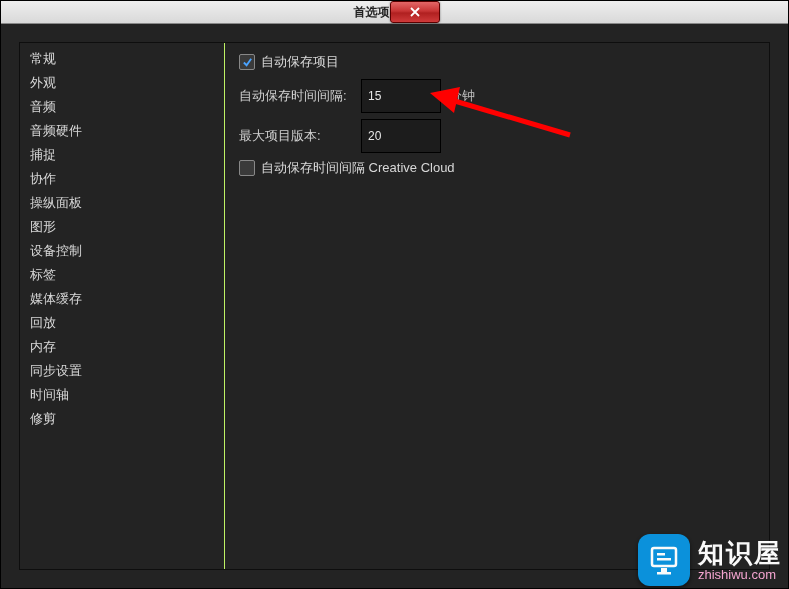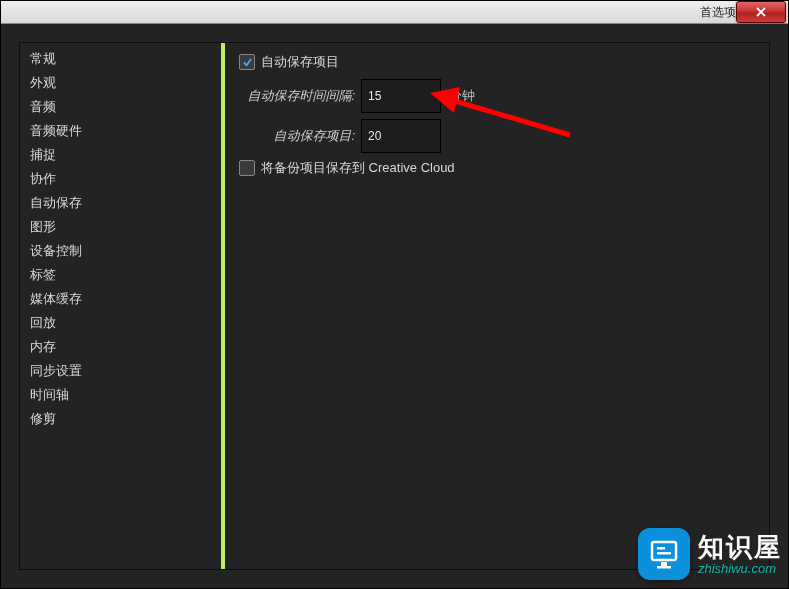--- a/index.html
+++ b/index.html
@@ -1,43 +1,43 @@
 <!DOCTYPE html>
 <html><head>
 <meta charset="utf-8">
 <style>
   html,body{margin:0;padding:0;width:789px;height:589px;background:#e8e8e8;font-family:"Microsoft YaHei","PingFang SC",Arial,sans-serif;font-size:13px;color:#c9c9c9;overflow:hidden;}
   .window{position:relative;width:789px;height:589px;background:#232323;border:1px solid #000;box-sizing:border-box;}
-  .titlebar{height:22px;background:linear-gradient(#eeeeee,#d9d9d9);border-bottom:1px solid #888;display:flex;align-items:center;justify-content:flex-end;padding:0 0 0 6px;}
+  .titlebar{height:22px;background:linear-gradient(#eeeeee,#d9d9d9);border-bottom:1px solid #888;display:flex;align-items:center;justify-content:center;padding:0 0 0 6px;font-weight:bold;}
   .titlebar-title{color:#222;font-size:12px;}
   .close-btn{width:48px;height:20px;background:linear-gradient(#e36767,#c83535 45%,#b02020 55%,#cf3a3a);border:1px solid #5a0000;border-radius:3px;display:flex;align-items:center;justify-content:center;color:#fff;font-weight:bold;font-size:11px;margin-right:2px;box-shadow:0 0 2px rgba(0,0,0,.5);}
   .close-btn svg{width:12px;height:10px;}
   .body{position:absolute;top:23px;left:0;right:0;bottom:0;background:#232323;padding:18px;box-sizing:border-box;}
   .panel{display:flex;height:100%;border:1px solid #0e0e0e;box-sizing:border-box;}
-  .sidebar{width:205px;background:#232323;border-right:4px solid #bef264;padding-top:4px;box-sizing:border-box;}
+  .sidebar{width:205px;background:#232323;border-right:1px solid #bef264;padding-top:4px;box-sizing:border-box;}
   .sidebar-item{padding:3px 10px;font-size:13px;color:#d8d8d8;cursor:default;line-height:18px;}
   .sidebar-item.selected{background:#6b6b6b;color:#fff;}
   .content{flex:1;padding:10px 14px;position:relative;}
   .row{display:flex;align-items:center;margin-bottom:8px;}
   .chk{width:14px;height:14px;border:1px solid #888;border-radius:2px;background:#3a3a3a;display:inline-flex;align-items:center;justify-content:center;margin-right:6px;flex-shrink:0;}
   .chk.checked svg{display:block;width:11px;height:11px;}
   .chk svg{display:none;}
   .lbl{color:#d8d8d8;}
   .form-row{display:flex;align-items:center;margin-bottom:6px;}
-  .form-label{width:116px;text-align:right;color:#d0d0d0;margin-right:6px;font-size:13px;font-style:italic;}
+  .form-label{width:116px;text-align:left;color:#d0d0d0;margin-right:6px;font-size:13px;}
   .field{width:80px;height:20px;background:#1c1c1c;border:1px solid #000;color:#e8e8e8;padding:16px 6px;font-size:12px;box-sizing:border-box;}
   .unit{margin-left:8px;color:#c0c0c0;}
   
   .arrow{position:absolute;pointer-events:none;}
   
-  .watermark{position:absolute;right:6px;bottom:8px;display:flex;align-items:center;opacity:.98;}
+  .watermark{position:absolute;right:6px;bottom:2px;display:flex;align-items:center;opacity:.98;}
   .wm-icon{width:52px;height:52px;background:#0b94df;border-radius:12px;display:flex;align-items:center;justify-content:center;margin-right:8px;box-shadow:0 2px 4px rgba(0,0,0,.5);}
   .wm-text{display:flex;flex-direction:column;line-height:1;}
   .wm-cn{color:#fff;font-size:26px;font-weight:600;letter-spacing:2px;}
-  .wm-en{color:#14b8a6;font-size:13px;margin-top:2px;font-style:italic;}
+  .wm-en{color:#f9a8d4;font-size:13px;margin-top:2px;}
 </style>
 </head>
 <body>
 
 <div class="window">
   <div class="titlebar">
     <span class="titlebar-title">首选项</span>
     <div class="close-btn">
       <svg viewBox="0 0 12 10">
           <path d="M2 1 L10 9 M10 1 L2 9" stroke="#fff" stroke-width="1.8" fill="none"></path>
@@ -48,21 +48,21 @@
   <div class="body">
     <div class="panel">
 
       <div class="sidebar" id="sidebar">
           <div class="sidebar-item">常规</div>
           <div class="sidebar-item">外观</div>
           <div class="sidebar-item">音频</div>
           <div class="sidebar-item">音频硬件</div>
           <div class="sidebar-item">捕捉</div>
           <div class="sidebar-item">协作</div>
-          <div class="sidebar-item">自动保存</div>
+          <div class="sidebar-item">操纵面板</div>
           <div class="sidebar-item">图形</div>
           <div class="sidebar-item">设备控制</div>
           <div class="sidebar-item">标签</div>
           <div class="sidebar-item">媒体缓存</div>
           <div class="sidebar-item">回放</div>
           <div class="sidebar-item">内存</div>
           <div class="sidebar-item">同步设置</div>
           <div class="sidebar-item">时间轴</div>
           <div class="sidebar-item">修剪</div>
         </div>
@@ -78,29 +78,29 @@
           <span class="lbl">自动保存项目</span>
         </div>
 
         <div class="form-row">
           <span class="form-label">自动保存时间间隔:</span>
           <input class="field" value="15" style="">
           <span class="unit">分钟</span>
         </div>
 
         <div class="form-row">
-          <span class="form-label">自动保存项目:</span>
+          <span class="form-label">最大项目版本:</span>
           <input class="field" value="20" style="">
         </div>
 
         <div class="row" style="margin-top:4px">
           <span class="chk">
             
           </span>
-          <span class="lbl">将备份项目保存到 Creative Cloud</span>
+          <span class="lbl">自动保存时间间隔 Creative Cloud</span>
         </div>
 
         <svg class="arrow" width="150" height="60" style="left:205px;top:42px">
           <defs></defs>
           <line x1="140" y1="50" x2="18" y2="14" stroke="#ff0000" stroke-width="5"></line>
           <polygon points="0,8 30,2 24,28" fill="#ff0000"></polygon>
         </svg>
 
       </div>
     </div>

